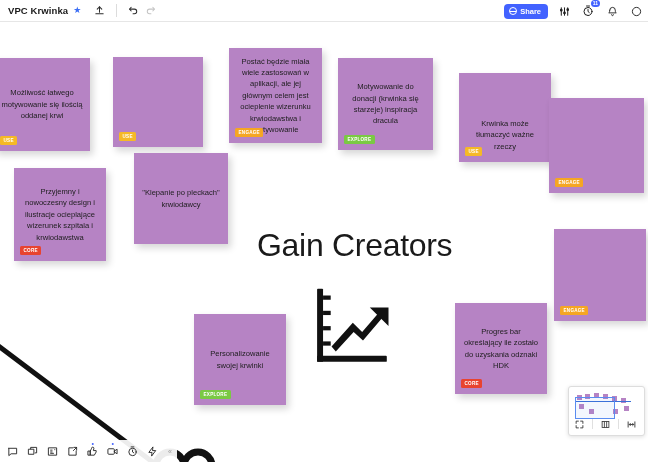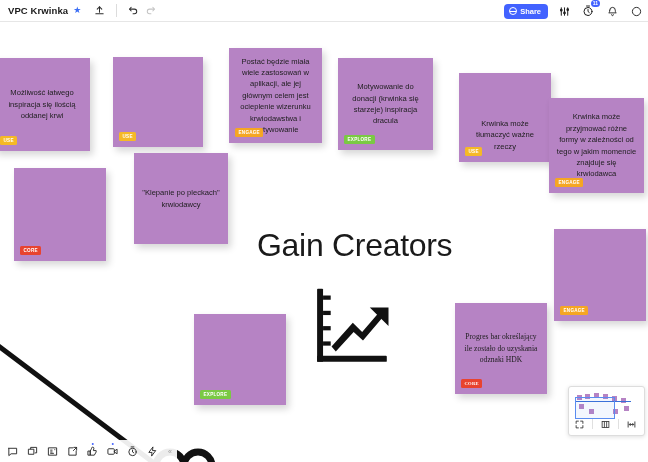--- a/index.html
+++ b/index.html
@@ -289,52 +289,53 @@
     <div class="diag-line"></div>
     <div class="big-m">
       <svg width="70" height="44" viewBox="0 0 70 44" fill="none" stroke="#111" stroke-width="7" stroke-linecap="round">
         <path d="M6 44 V20 A14 14 0 0 1 34 20 V44"></path>
         <path d="M34 44 V20 A14 14 0 0 1 62 20 V44"></path>
       </svg>
     </div>
 
     <div id="notes-layer">
         <div class="note" style="left: -6px; top: 36px; width: 96px; height: 93px;">
-          <div class="note-text">Możliwość łatwego inspiracja się ilością oddanej krwi</div>
+          <div class="note-text">Możliwość łatwego motywowanie się ilością oddanej krwi</div>
           <span class="note-tag tag-use">USE</span>
         </div>
         <div class="note" style="left: 113px; top: 35px; width: 90px; height: 90px;">
           <span class="note-tag tag-use">USE</span>
         </div>
         <div class="note" style="left: 229px; top: 26px; width: 93px; height: 95px;">
           <div class="note-text">Postać będzie miała wiele zastosowań w aplikacji, ale jej głównym celem jest ocieplenie wizerunku krwiodawstwa i motywowanie</div>
           <span class="note-tag tag-engage">ENGAGE</span>
         </div>
         <div class="note" style="left: 338px; top: 36px; width: 95px; height: 92px;">
           <div class="note-text">Motywowanie do donacji (krwinka się starzeje) inspiracja dracula</div>
           <span class="note-tag tag-explore">EXPLORE</span>
         </div>
         <div class="note" style="left: 459px; top: 51px; width: 92px; height: 89px; align-items: flex-end;">
           <div class="note-text">Krwinka może tłumaczyć ważne rzeczy</div>
           <span class="note-tag tag-use">USE</span>
         </div>
         <div class="note" style="left: 549px; top: 76px; width: 95px; height: 95px;">
-          <div class="note-text">Krwinka może przyjmować różne formy w zależności od tego w jakim momencie znajduje się krwiodawca</div>
           <span class="note-tag tag-engage">ENGAGE</span>
         </div>
         <div class="note" style="left: 14px; top: 146px; width: 92px; height: 93px;">
+          <div class="note-text">Przyjemny i nowoczesny design i ilustracje ocieplające wizerunek szpitala i krwiodawstwa</div>
           <span class="note-tag tag-core">CORE</span>
         </div>
         <div class="note" style="left: 134px; top: 131px; width: 94px; height: 91px;">
           <div class="note-text">"Klepanie po pleckach" krwiodawcy</div>
         </div>
         <div class="note" style="left: 194px; top: 292px; width: 92px; height: 91px;">
+          <div class="note-text">Personalizowanie swojej krwinki</div>
           <span class="note-tag tag-explore">EXPLORE</span>
         </div>
-        <div class="note" style="left: 455px; top: 281px; width: 92px; height: 91px; font-family: Liberation Serif, serif;">
+        <div class="note" style="left: 455px; top: 281px; width: 92px; height: 91px;">
           <div class="note-text">Progres bar określający ile zostało do uzyskania odznaki HDK</div>
           <span class="note-tag tag-core">CORE</span>
         </div>
         <div class="note" style="left: 554px; top: 207px; width: 92px; height: 92px;">
           <span class="note-tag tag-engage">ENGAGE</span>
         </div>
       </div>
   </div>
 
   <div class="bottom-toolbar">

